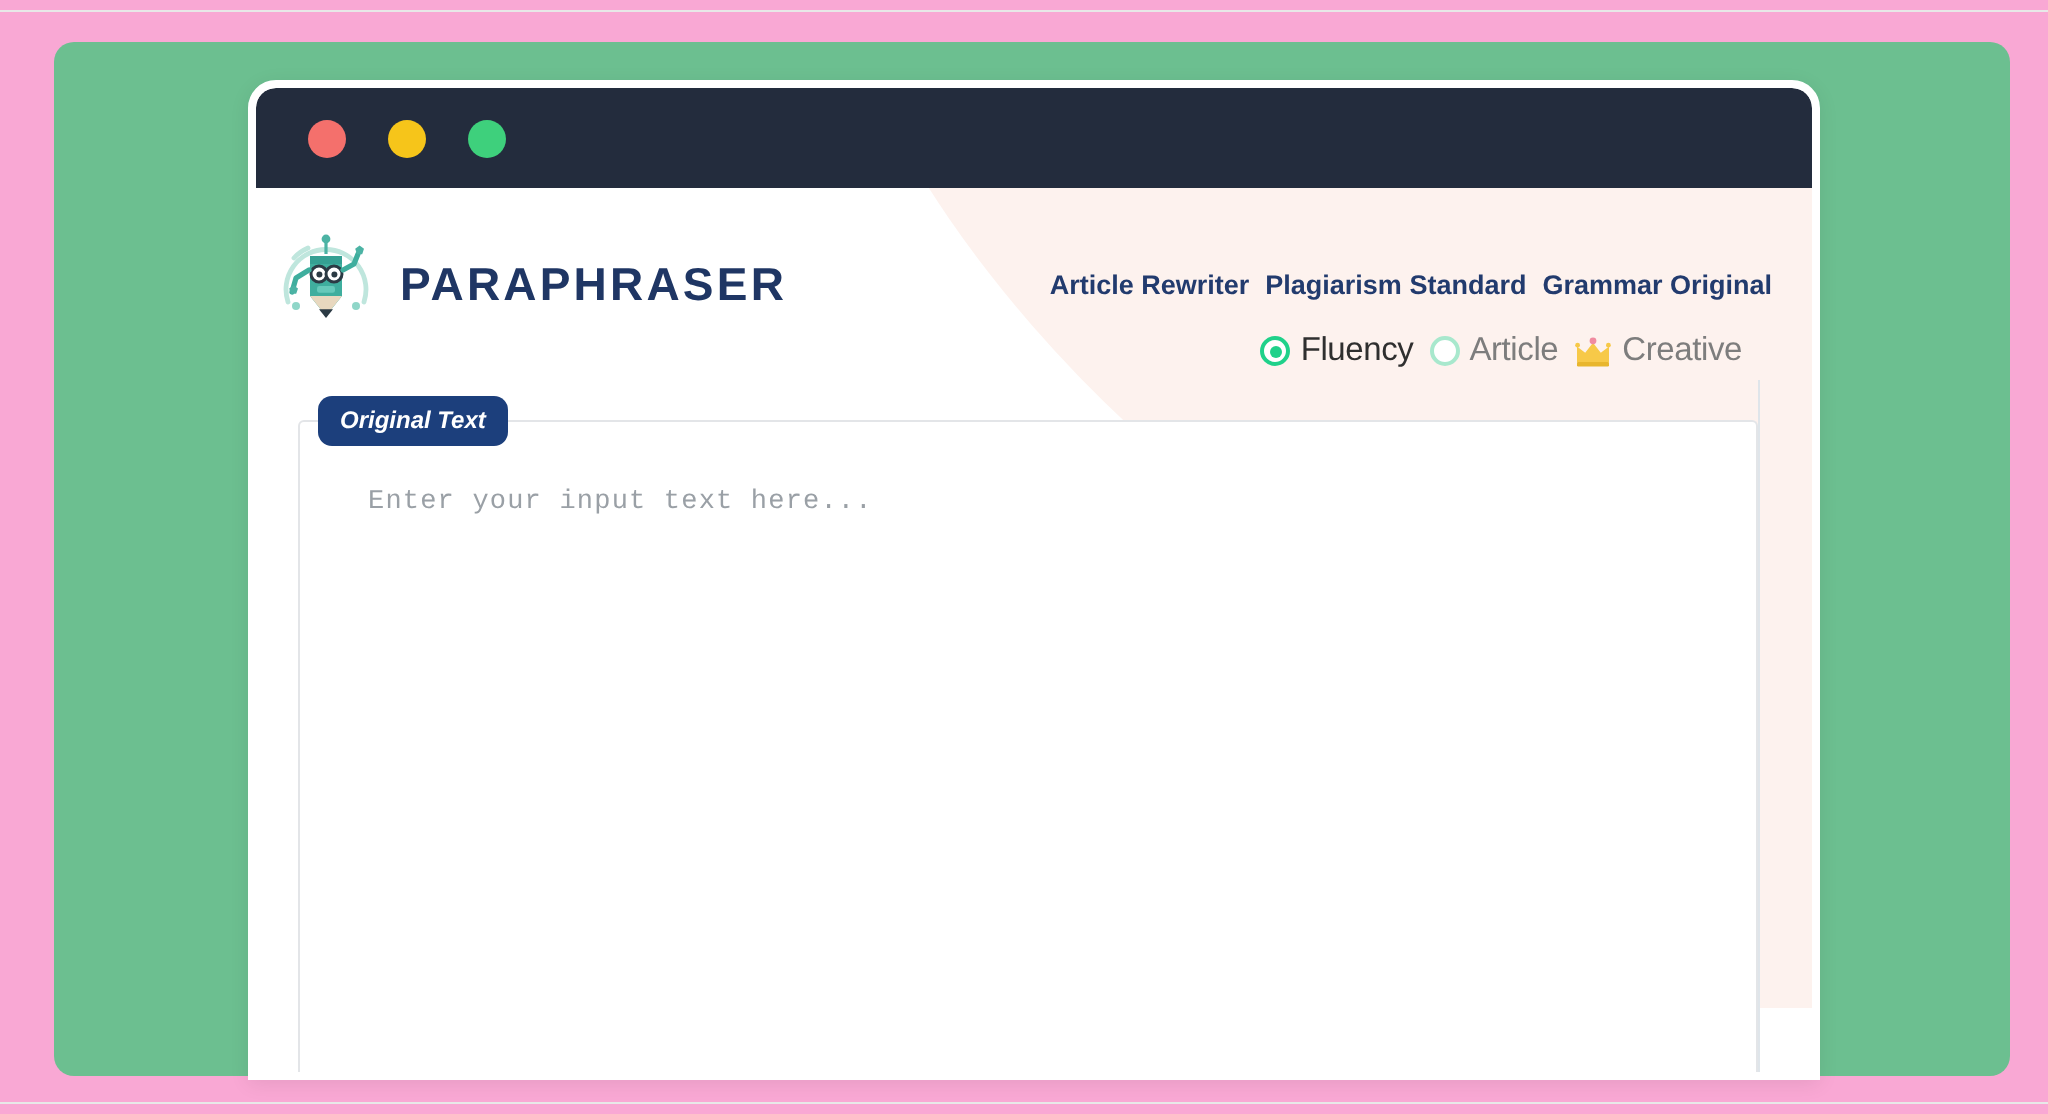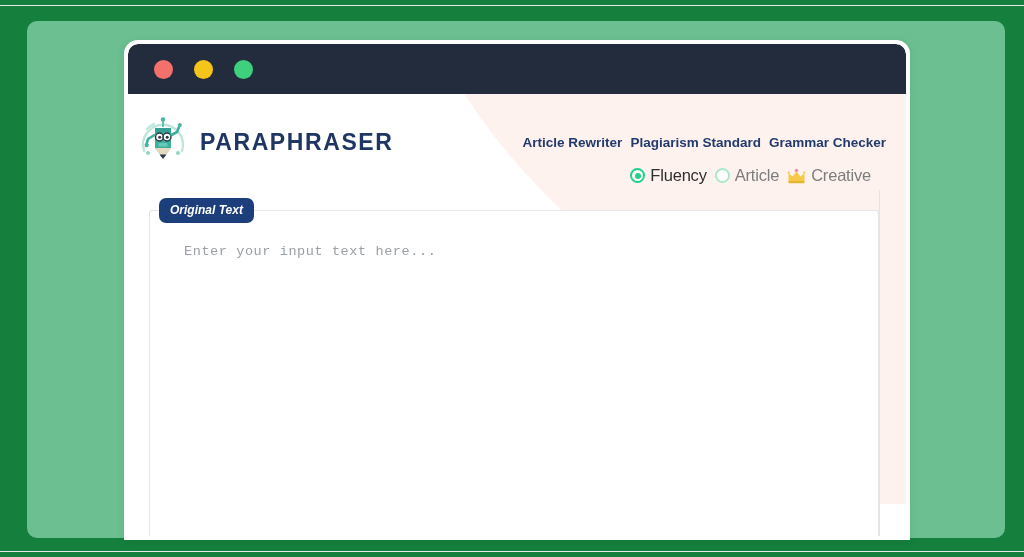--- a/index.html
+++ b/index.html
@@ -6,21 +6,21 @@
     margin: 0;
     padding: 0;
     background: #ffffff;
     font-family: "Liberation Sans", sans-serif;
   }
   #stage {
     position: relative;
     width: 1024px;
     height: 557px;
     overflow: hidden;
-    background: #15803d;
+    background: #f9a8d4;
   }
   
   .page-rule {
     position: absolute;
     left: 0;
     width: 1024px;
     height: 1px;
     background: #e8e8e8;
   }
   .page-rule.top { top: 5px; }
@@ -291,21 +291,21 @@
             <path d="M41.6 9.4 l2.2 -1.6 l2.2 1.6 l-0.9 2.7 h-2.6 z" fill="#4cb3a4"></path>
             <circle cx="12" cy="38" r="2" fill="#8fd6c8"></circle>
             <circle cx="42" cy="38" r="2" fill="#8fd6c8"></circle>
           </svg>
           <span id="brand-name">PARAPHRASER</span>
         </div>
 
         <nav id="main-nav">
           <a class="nav-link">Article Rewriter</a>
           <a class="nav-link">Plagiarism Standard</a>
-          <a class="nav-link">Grammar Checker</a>
+          <a class="nav-link">Grammar Original</a>
         </nav>
 
       </div>
 
       <div id="editor-area">
 
         <div id="left-pane">
 
           <div id="mode-selector">
 

